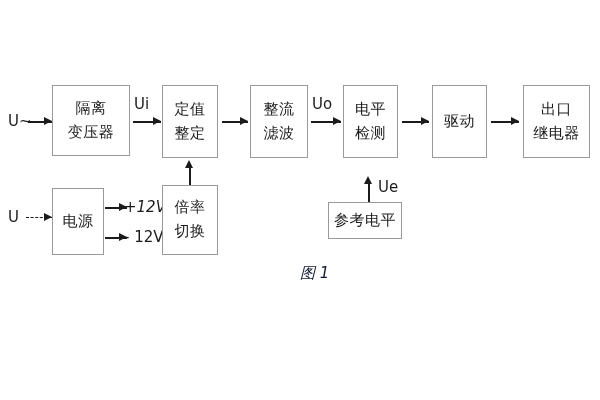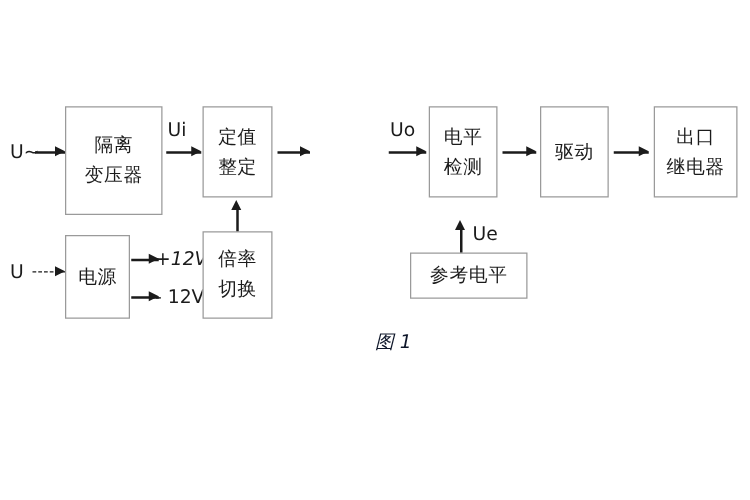--- a/index.html
+++ b/index.html
@@ -111,41 +111,45 @@
 <body>
 
 <div id="canvas">
 
   <div class="lbl" style="left:8px; top:114px;">U~</div>
   <div class="harrow" style="left:28px; top:117px; width:24px;">
     <span class="shaft" style="width:24px;"></span>
     <span class="head"></span>
   </div>
 
-  <div class="block" style="left:52px; top:85px; width:78px; height:87px;">
+  <div class="block" style="left:52px; top:85px; width:78px; height:71px;">
     <span class="ln">隔离</span>
     <span class="ln">变压器</span>
   </div>
 
   <div class="lbl" style="left:134px; top:97px;">Ui</div>
   <div class="harrow" style="left:133px; top:117px; width:28px;">
     <span class="shaft" style="width:28px;"></span>
     <span class="head"></span>
   </div>
 
   <div class="block" style="left:162px; top:85px; width:56px; height:73px;">
     <span class="ln">定值</span>
     <span class="ln">整定</span>
   </div>
 
   <div class="harrow" style="left:222px; top:117px; width:26px;">
     <span class="shaft" style="width:26px;"></span>
     <span class="head"></span>
   </div>
 
+  <div class="block" style="left:250px; top:85px; width:58px; height:73px;">
+    <span class="ln">整流</span>
+    <span class="ln">滤波</span>
+  </div>
 
   <div class="lbl" style="left:312px; top:97px;">Uo</div>
   <div class="harrow" style="left:311px; top:117px; width:30px;">
     <span class="shaft" style="width:30px;"></span>
     <span class="head"></span>
   </div>
 
   <div class="block" style="left:343px; top:85px; width:55px; height:73px;">
     <span class="ln">电平</span>
     <span class="ln">检测</span>
@@ -195,21 +199,21 @@
   <div class="block" style="left:162px; top:185px; width:56px; height:70px;">
     <span class="ln">倍率</span>
     <span class="ln">切换</span>
   </div>
 
   <div class="varrow" style="left:185px; top:160px; height:25px;">
     <span class="head"></span>
     <span class="shaft" style="height:19px;"></span>
   </div>
 
-  <div class="block single" style="left:328px; top:202px; width:94px; height:37px;">
+  <div class="block single" style="left:328px; top:202px; width:74px; height:37px;">
     <span class="ln">参考电平</span>
   </div>
 
   <div class="varrow" style="left:364px; top:176px; height:26px;">
     <span class="head"></span>
     <span class="shaft" style="height:20px;"></span>
   </div>
   <div class="lbl" style="left:378px; top:180px;">Ue</div>
 
   <div class="caption" style="left:300px; top:264px;">图 1</div>

